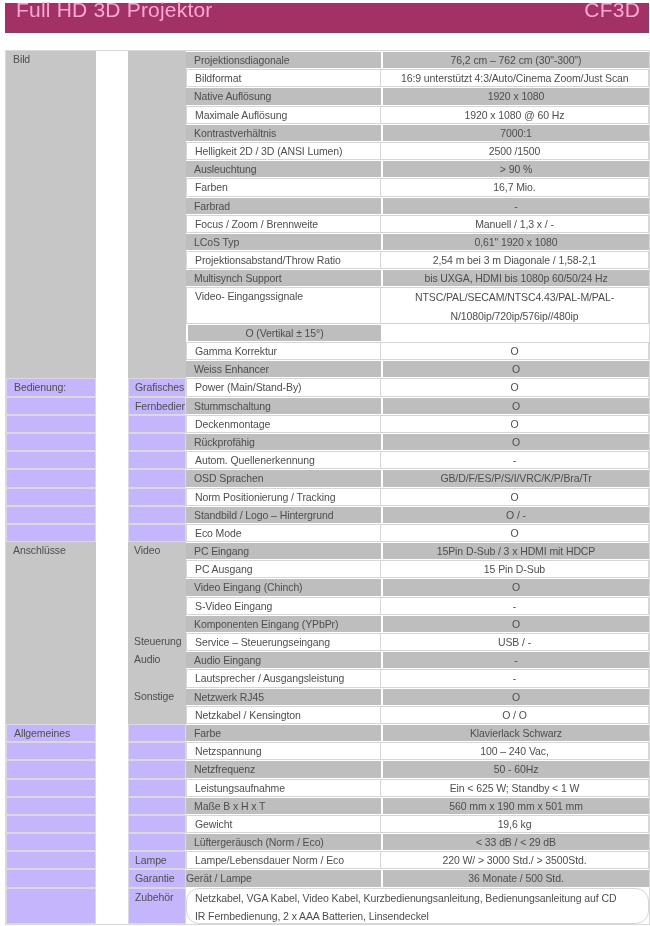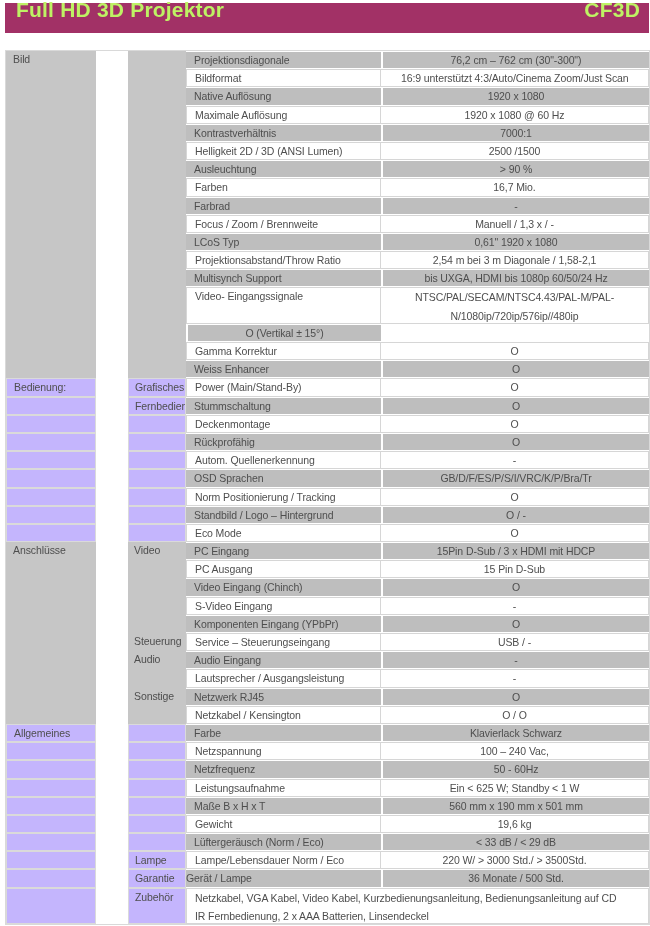--- a/index.html
+++ b/index.html
@@ -9,45 +9,45 @@
     --cellborder:#D6D6D6;
     --text:#4E4E4E;
     --rh:18.2px;
   }
   html,body{margin:0;padding:0;background:#fff;}
   body{width:650px;height:926px;font-family:"Liberation Sans",sans-serif;}
   .page{position:relative;width:650px;height:926px;overflow:hidden;background:#fff;}
 
   .titlebar{
     position:absolute;left:5px;right:1px;top:3px;height:30px;
-    background:var(--accent);color:#bef264;
+    background:var(--accent);color:#f9a8d4;
     display:flex;justify-content:space-between;align-items:center;
     padding:0 9px 16px 11px;box-sizing:border-box;
-    font-size:21px;letter-spacing:0.2px;font-weight:bold;
+    font-size:21px;letter-spacing:0.2px;
   }
   .titlebar .model{font-size:21px;}
 
   #spec-table{
     position:absolute;left:5px;top:50px;width:643px;
     border:1px solid #D9D9D9;box-sizing:content-box;
   }
   .row{display:grid;grid-template-columns:90px 90px 195px 1fr;height:var(--rh);}
   .row.tall{height:calc(var(--rh) * 2);}
   .cell{
     box-sizing:border-box;display:block;
     font-size:10.5px;color:var(--text);
     line-height:17.4px;letter-spacing:-0.1px;
     overflow:hidden;white-space:nowrap;
   }
   .cat{padding-left:7px;}
   .sub{padding-left:6px;margin-left:32px;}
   .label{padding-left:8px;}
   .label.center{padding-left:0;}
   .value{text-align:center;padding:0 20px;}
-  .span-cell{grid-column:3 / 5;padding-left:8px;text-align:left;}
+  .span-cell{grid-column:3 / 5;padding-left:8px;text-align:left;border-radius:13px;}
 
   
   .g{
     background:var(--rowgray);
     border-top:1px solid #fff;border-bottom:1px solid #fff;
   }
   .value.g{border-left:2px solid #fff;}
 
   
   .w{background:#fff;border:1px solid var(--cellborder);}

